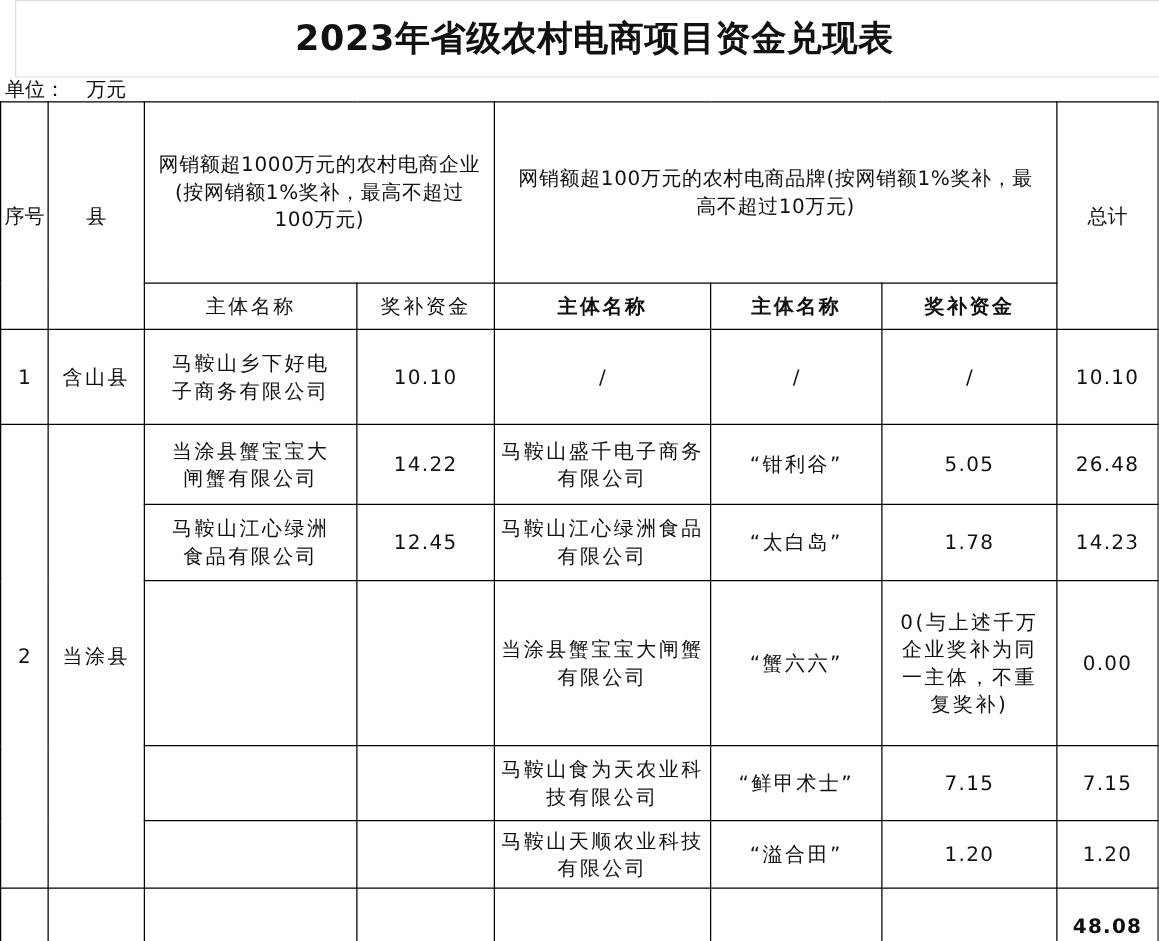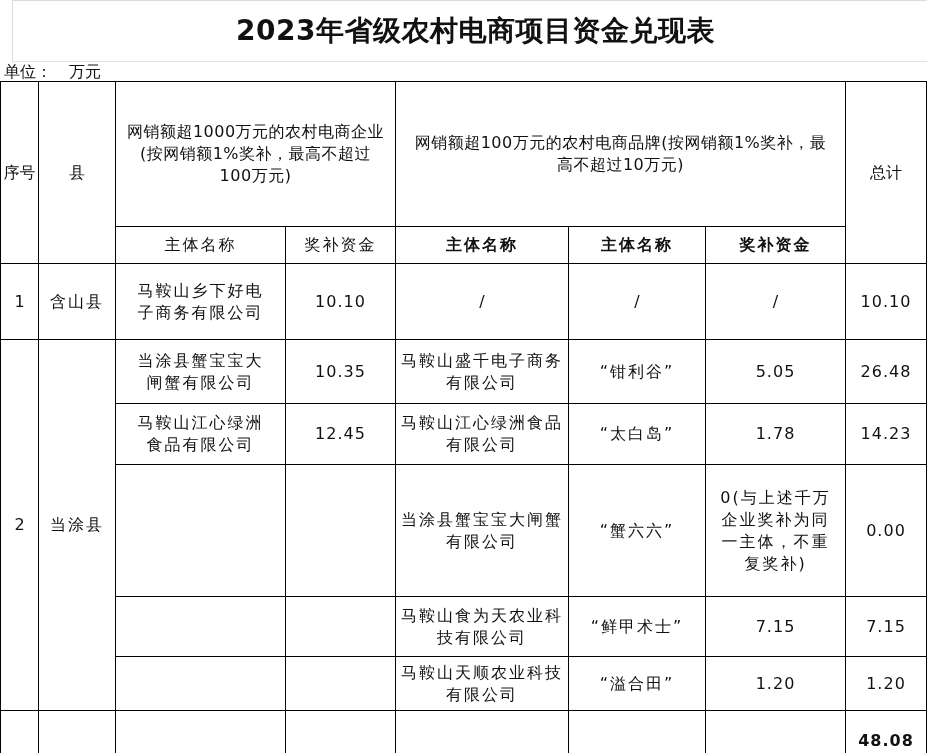--- a/index.html
+++ b/index.html
@@ -80,21 +80,21 @@
     <td>/</td>
     <td>/</td>
     <td>/</td>
     <td class="num">10.10</td>
   </tr>
 
   <tr style="height:64px">
     <td rowspan="5">2</td>
     <td rowspan="5" style="letter-spacing:2px">当涂县</td>
     <td style="letter-spacing:2px;padding:0 14px">当涂县蟹宝宝大闸蟹有限公司</td>
-    <td class="num">10.35</td>
+    <td class="num">14.22</td>
     <td style="letter-spacing:2px;padding:0 4px">马鞍山盛千电子商务有限公司</td>
     <td style="letter-spacing:2px">“钳利谷”</td>
     <td class="num">5.05</td>
     <td class="num">26.48</td>
   </tr>
 
   <tr style="height:61px">
     <td style="letter-spacing:2px;padding:0 14px">马鞍山江心绿洲食品有限公司</td>
     <td class="num">12.45</td>
     <td style="letter-spacing:2px;padding:0 4px">马鞍山江心绿洲食品有限公司</td>

